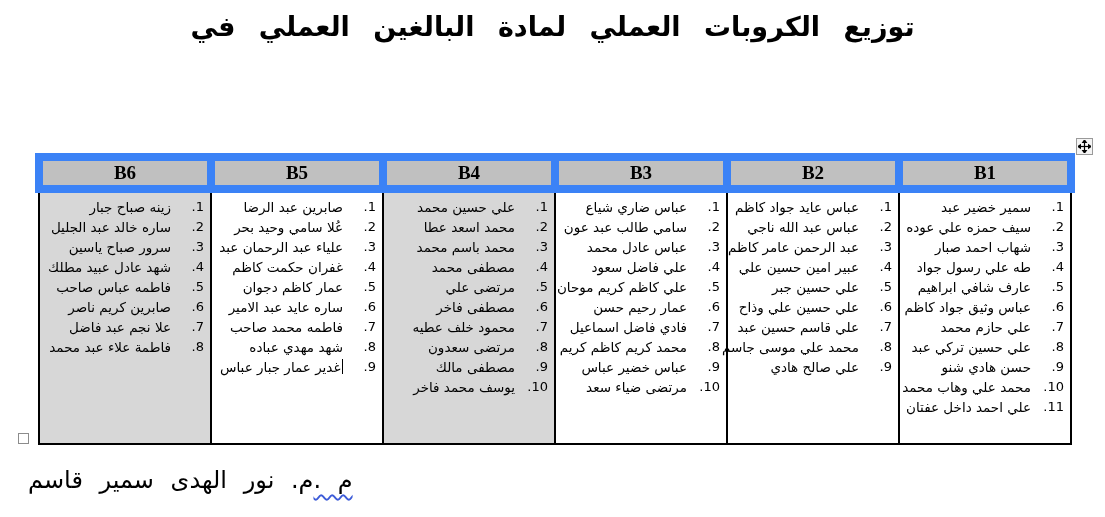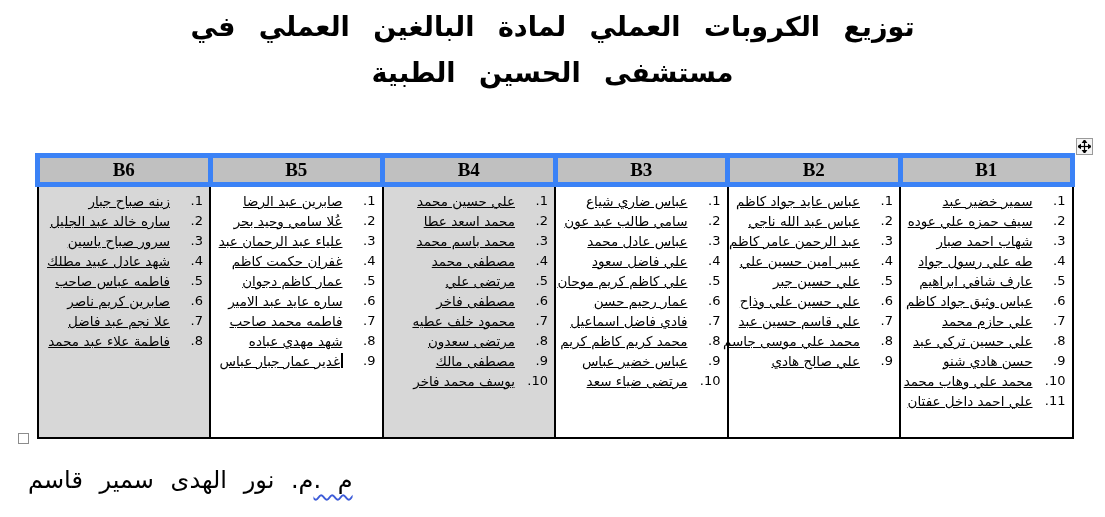--- a/index.html
+++ b/index.html
@@ -18,41 +18,41 @@
   }
   
   .table-area{position:absolute;top:0;left:0;}
   table.groups{
     position:absolute;left:35px;top:153px;width:1040px;
     border-collapse:collapse;table-layout:fixed;
     direction:rtl;
   }
   table.groups th{
     background:#c0c0c0;
-    border:5px solid #3b82f6;
+    border:8px solid #3b82f6;
     font-family:"Liberation Serif", serif;
     font-weight:bold;font-size:19px;
     height:24px;text-align:center;vertical-align:middle;
     padding:0;
   }
   table.groups td{
     border:2px solid #000;
     background:#ffffff;
     vertical-align:top;
     height:246px;
     padding:4px 6px 0 2px;
     font-size:13.5px;
   }
   table.groups td.shaded{background:#d7d7d7;}
   .li{display:flex;line-height:20px;column-gap:7px;}
   .num{
     flex:0 0 26px;direction:ltr;unicode-bidi:isolate;
     text-align:right;font-size:13px;
   }
-  .nm{white-space:nowrap;text-decoration:underline;}
+  .nm{white-space:nowrap;}
   .caret{
     display:inline-block;width:1.5px;height:15px;
     background:#000;vertical-align:-2px;margin-left:1px;
   }
   
   .move-handle{
     position:absolute;left:1076px;top:138px;width:17px;height:17px;
     border:1px solid #9a9a9a;background:#f4f4f4;
     display:flex;align-items:center;justify-content:center;
     box-sizing:border-box;cursor:move;
@@ -76,21 +76,20 @@
     text-decoration-thickness:2px;
     text-underline-offset:6px;
     text-decoration-skip-ink:none;
   }
 </style>
 </head>
 <body>
 
 <div class="title">
   <div>توزيع الكروبات العملي لمادة البالغين العملي في</div>
-  <div>مستشفى الحسين الطبية</div>
 </div>
 
 <div class="table-area">
 
   <div class="move-handle" title="">
     <svg width="13" height="13" viewBox="0 0 13 13">
       <g stroke="#000" stroke-width="1.2" fill="#000">
         <line x1="6.5" y1="1.5" x2="6.5" y2="11.5"></line>
         <line x1="1.5" y1="6.5" x2="11.5" y2="6.5"></line>
         <polygon points="6.5,0 4.8,2.4 8.2,2.4"></polygon>

